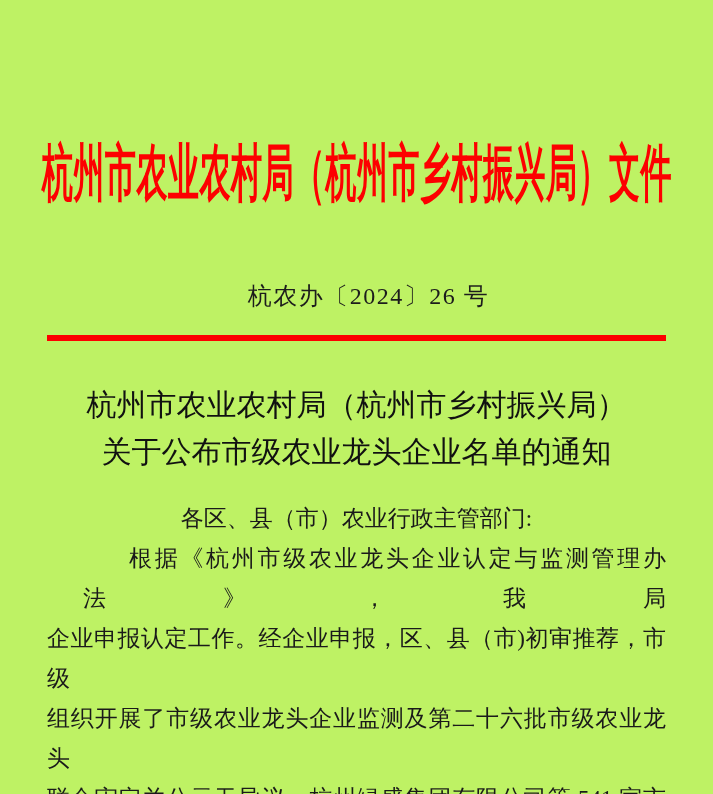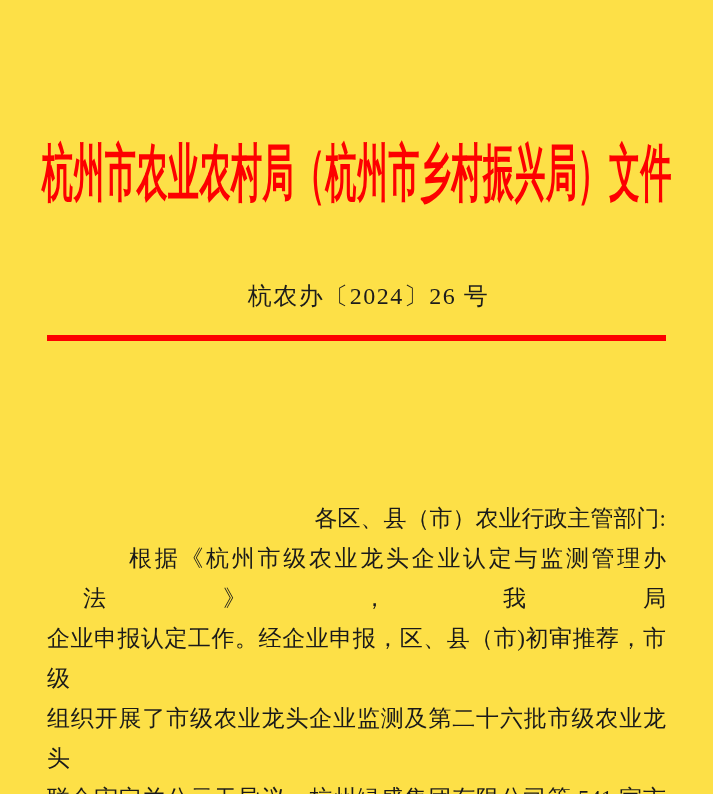--- a/index.html
+++ b/index.html
@@ -4,21 +4,21 @@
 <style>
   html, body {
     margin: 0;
     padding: 0;
     background: #ffffff;
   }
   .page {
     position: relative;
     width: 713px;
     height: 794px;
-    background: #fde047;
+    background: #bef264;
     overflow: hidden;
     font-family: "Liberation Serif", "DejaVu Serif", serif;
     color: #161616;
   }
   
   .red-header {
     position: absolute;
     top: 139px;
     left: 50%;
     transform: translateX(-50%) scaleX(0.5);
@@ -66,21 +66,21 @@
   .doc-body {
     position: absolute;
     top: 499px;
     left: 47px;
     width: 619px;
     font-size: 23px;
     line-height: 40px;
     color: #1a1a1a;
   }
   .salutation {
-    text-align: right;
+    text-align: center;
   }
   .bline {
     text-align: justify;
   }
   .jfull {
     text-align-last: justify;
   }
   .indent {
     text-indent: 2em;
     margin-left: 36px;
@@ -91,20 +91,22 @@
 
 <div class="page">
 
   <div class="red-header">杭州市农业农村局（杭州市乡村振兴局）文件</div>
 
   <div class="doc-number">杭农办〔2024〕26 号</div>
 
   <div class="red-line"></div>
 
   <div class="doc-title">
+    <div>杭州市农业农村局（杭州市乡村振兴局）</div>
+    <div>关于公布市级农业龙头企业名单的通知</div>
   </div>
 
   <div class="doc-body">
     <div class="salutation">各区、县（市）农业行政主管部门:</div>
     <div class="bline jfull indent">根据《杭州市级农业龙头企业认定与监测管理办法》，我局</div>
     <div class="bline jfull">企业申报认定工作。经企业申报，区、县（市)初审推荐，市级</div>
     <div class="bline jfull">组织开展了市级农业龙头企业监测及第二十六批市级农业龙头</div>
     <div class="bline jfull">联合审定并公示无异议，杭州绿盛集团有限公司等 541 家市级农</div>
 
   </div>

